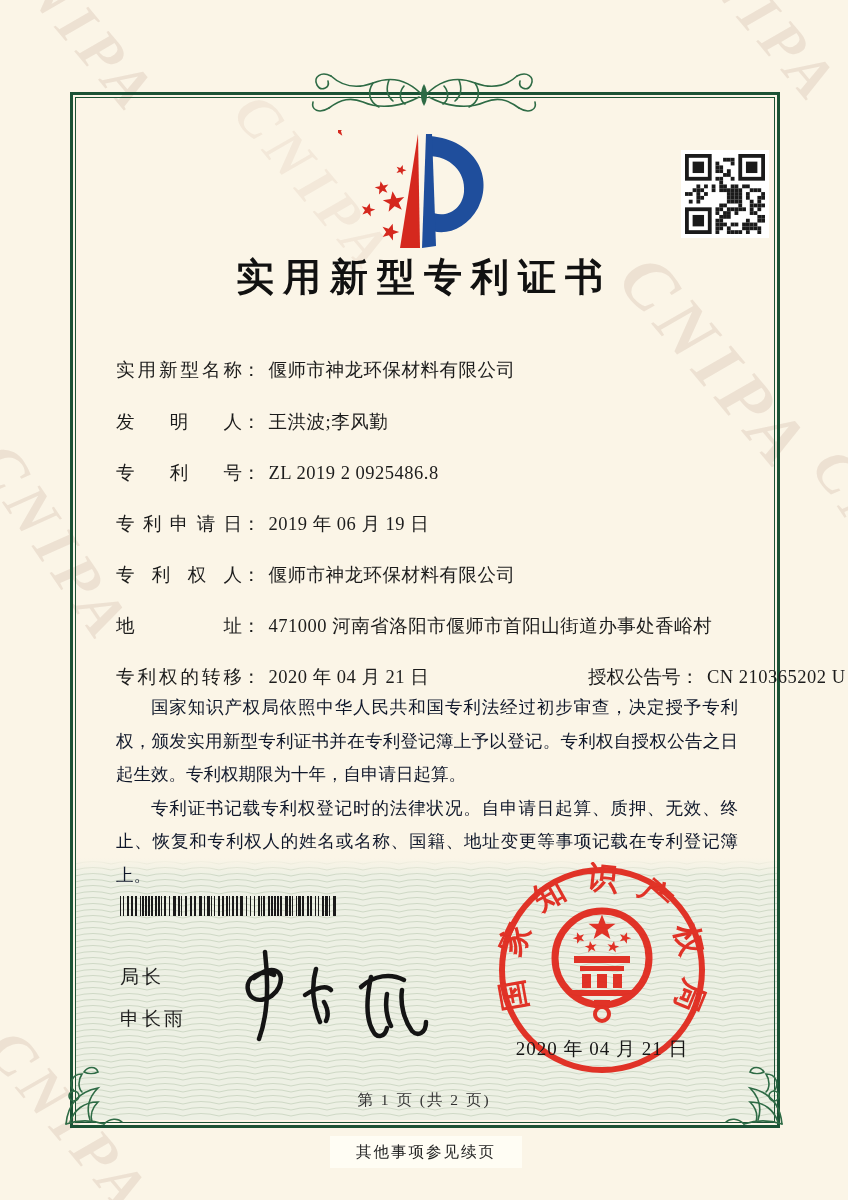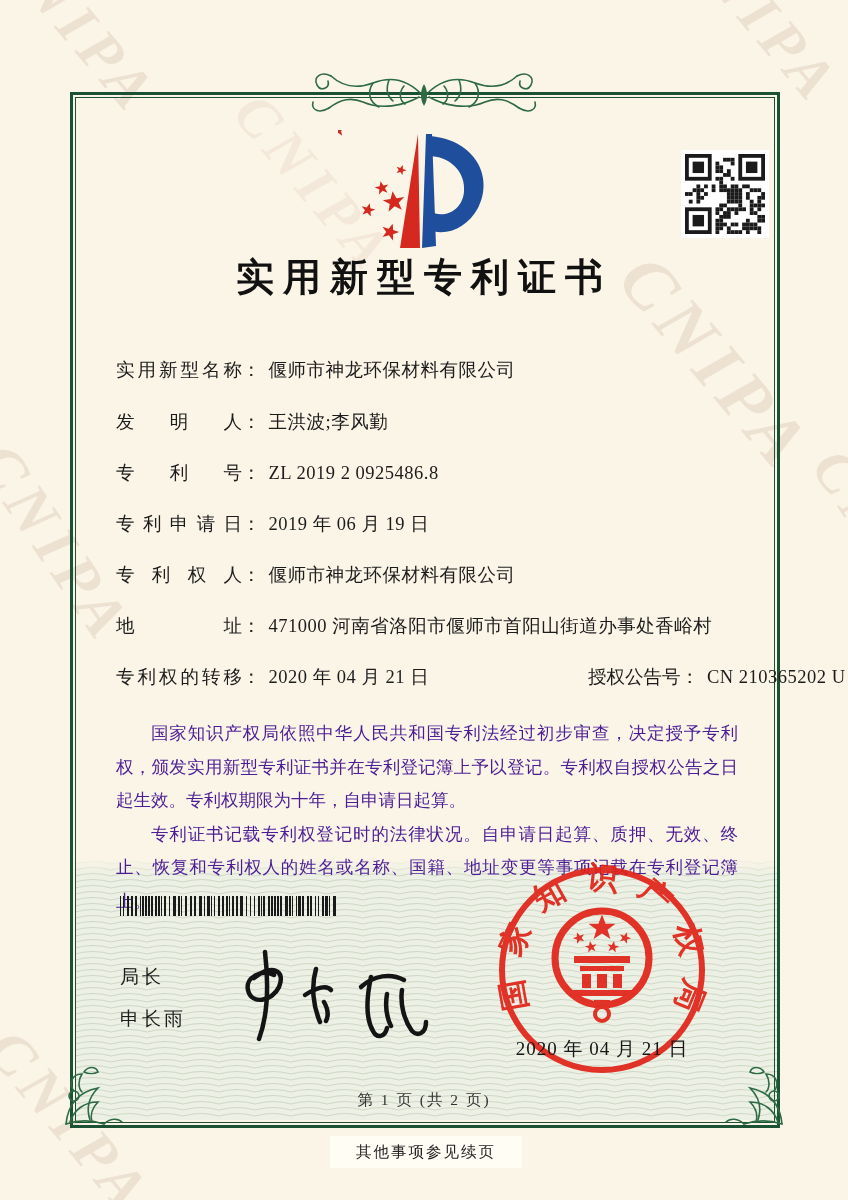--- a/index.html
+++ b/index.html
@@ -67,22 +67,22 @@
   .flabel{
     display:inline-block;width:126px;
     text-align:justify;text-align-last:justify;
     vertical-align:bottom;
   }
   .colon{display:inline-block;}
   .fvalue{margin-left:8px;letter-spacing:0.5px;}
   .field2{position:absolute;left:472px;top:0;}
 
   .paras{
-    position:absolute;left:116px;top:717px;width:622px;
-    font-size:17.5px;line-height:1.92;color:#4c1d95;
+    position:absolute;left:116px;top:691px;width:622px;
+    font-size:17.5px;line-height:1.92;color:#0f172a;
     text-align:justify;
   }
   .paras p{margin:0;text-indent:2em;}
 
   .barcode{position:absolute;left:120px;top:896px;width:216px;height:20px;display:flex;}
   .barcode div{height:100%;}
 
   .official{position:absolute;left:120px;top:964px;font-size:19px;color:#1c1c1c;letter-spacing:3px;}
   .official .name{margin-top:16px;}
   .signature{position:absolute;left:218px;top:942px;}

